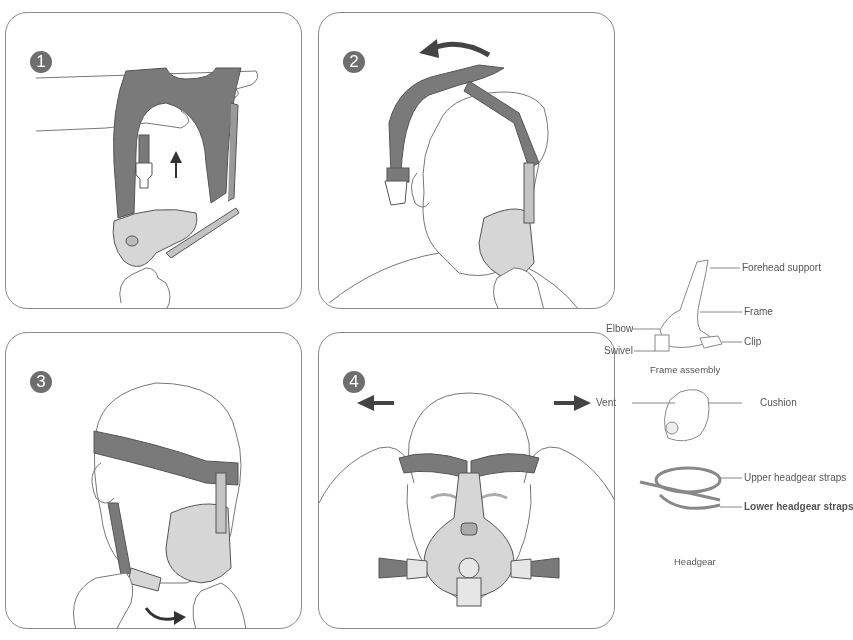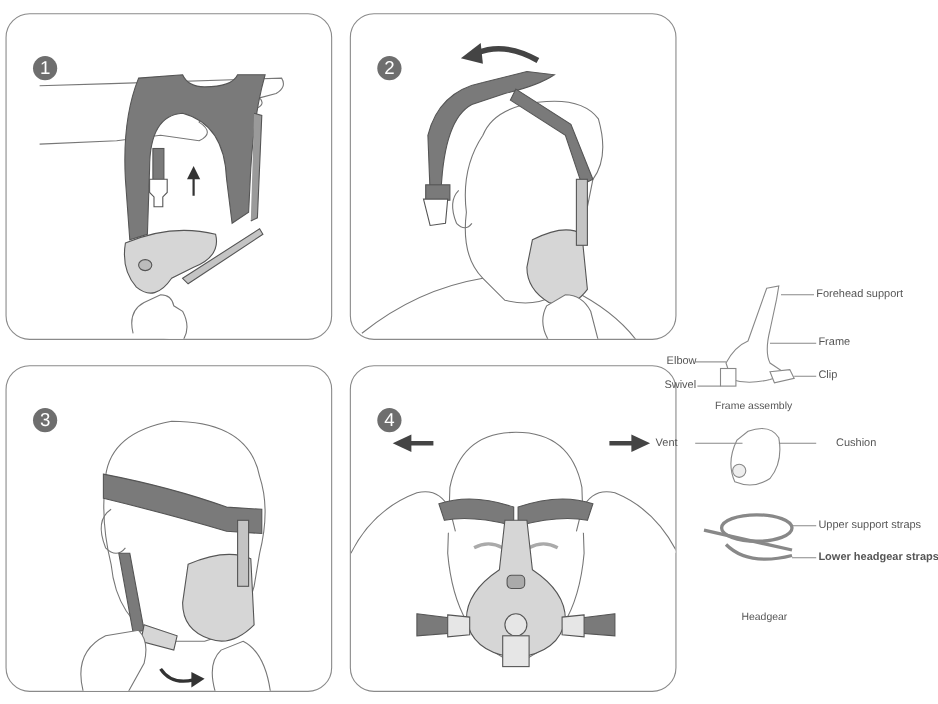--- a/index.html
+++ b/index.html
@@ -149,15 +149,15 @@
 <span class="label" style="left:742px;top:262px;">Forehead support</span>
 <span class="label" style="left:744px;top:306px;">Frame</span>
 <span class="label" style="left:606px;top:323px;text-align:right;">Elbow</span>
 <span class="label" style="left:744px;top:336px;">Clip</span>
 <span class="label" style="left:604px;top:345px;">Swivel</span>
 <span class="caption" style="left:650px;top:364px;">Frame assembly</span>
 
 <span class="label" style="left:596px;top:397px;">Vent</span>
 <span class="label" style="left:744px;top:397px;margin-left:16px;">Cushion</span>
 
-<span class="label" style="left:744px;top:472px;">Upper support straps</span>
+<span class="label" style="left:744px;top:472px;">Upper headgear straps</span>
 <span class="label" style="left:744px;top:501px;font-weight:bold;">Lower headgear straps</span>
 <span class="caption" style="left:674px;top:525px;margin-top:31px;">Headgear</span>
 
 </body></html>

